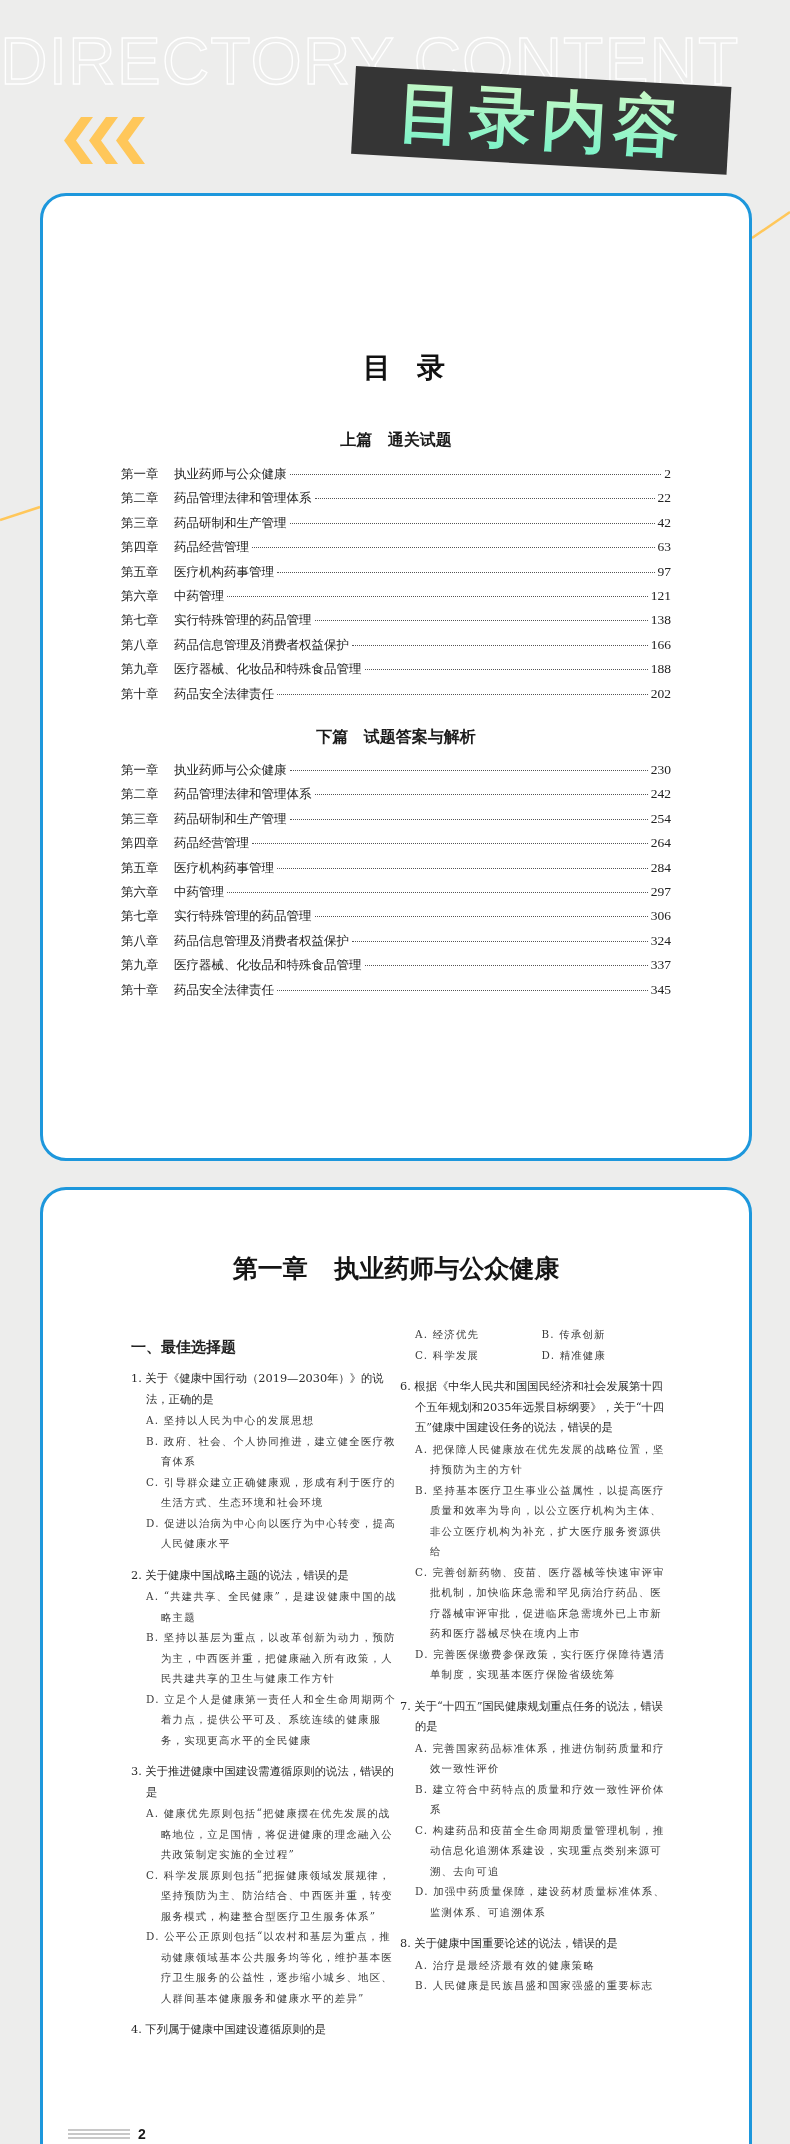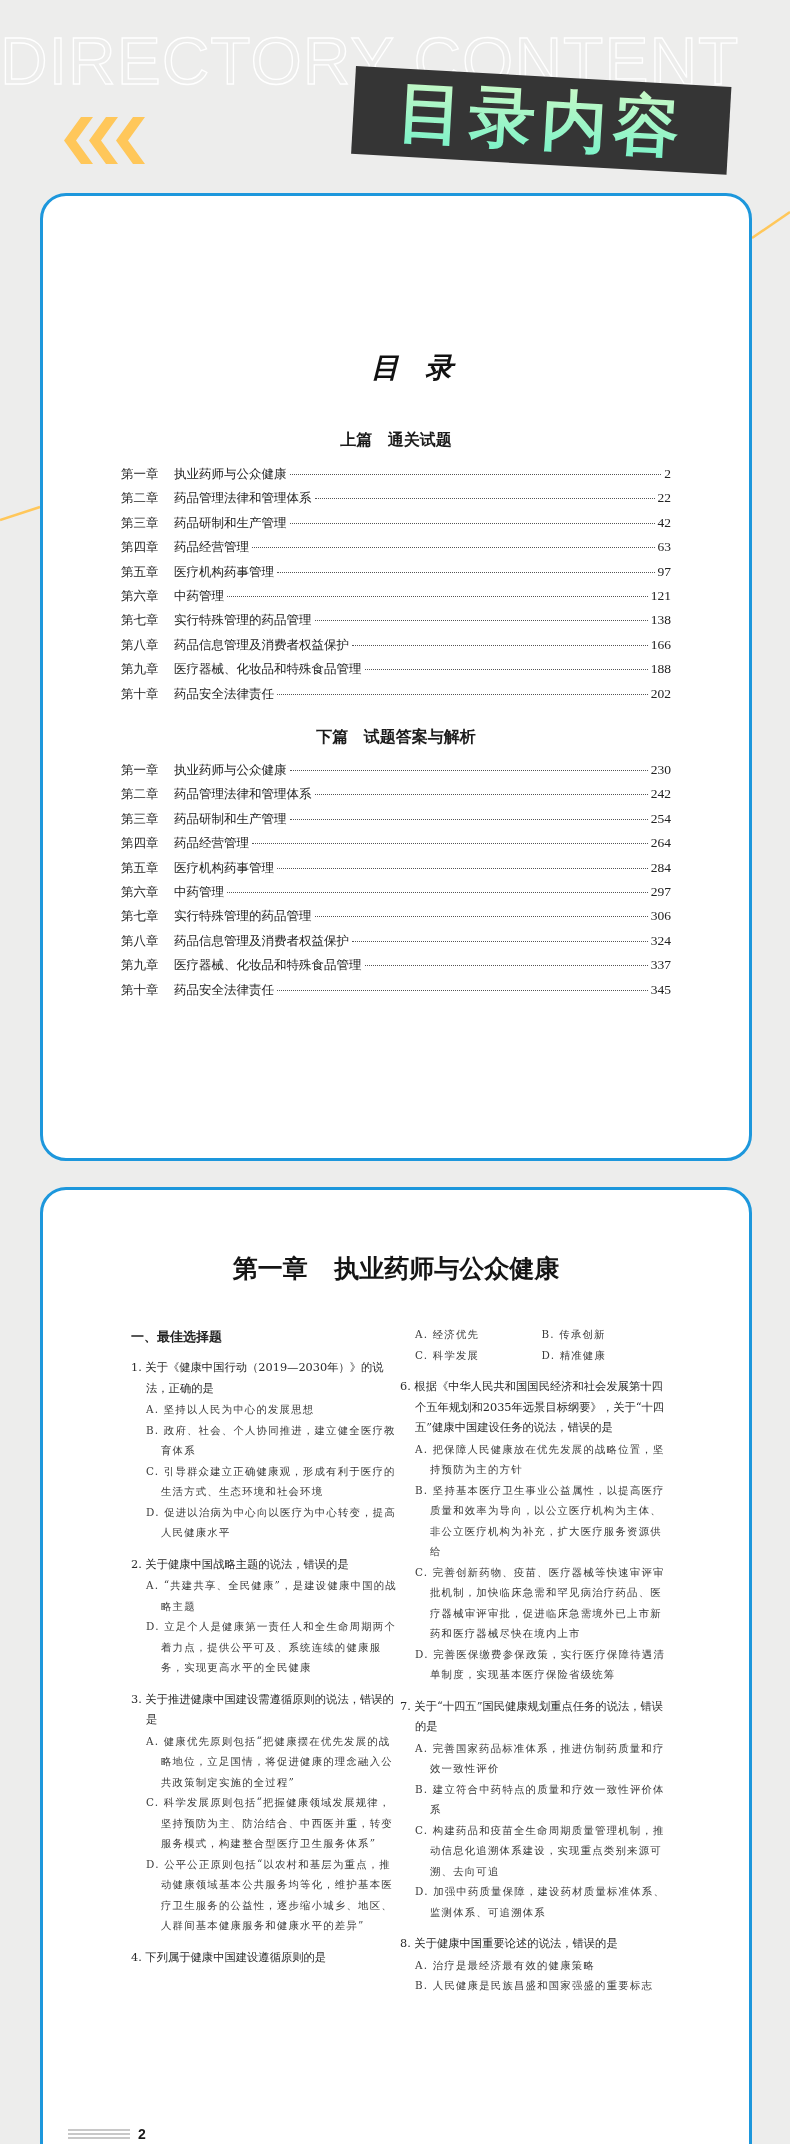--- a/index.html
+++ b/index.html
@@ -40,23 +40,23 @@
     position: absolute; left: 40px; width: 712px;
     background: #ffffff;
     border: 3px solid #1d97dc;
     border-radius: 26px;
   }
   .card-toc { top: 193px; height: 968px; }
   .card-chapter { top: 1187px; height: 1000px; }
 
   
   .toc-title {
-    position: absolute; left: 16px; width: 100%; top: 153px; text-align: center;
+    position: absolute; left: 8px; width: 100%; top: 153px; text-align: center;
     font-family: "DejaVu Serif", serif; font-size: 28px; font-weight: 700;
-    letter-spacing: 26px; padding-left: 26px; color: #111; font-style: italic;
+    letter-spacing: 26px; padding-left: 26px; color: #111;
   }
   .toc-part-head {
     position: absolute; left: 0; width: 100%; text-align: center;
     font-family: "DejaVu Sans", sans-serif; font-size: 16px; font-weight: 700; color: #1b1b1b;
     word-spacing: 10px;
   }
   .toc-list { position: absolute; left: 78px; width: 550px; }
   .toc-row {
     display: flex; align-items: baseline; height: 24.4px;
     font-family: "DejaVu Sans", sans-serif; font-size: 12.5px; color: #222;
@@ -71,22 +71,23 @@
   
   .chapter-title {
     position: absolute; left: 0; width: 100%; top: 62px; text-align: center;
     font-family: "DejaVu Sans", sans-serif; font-size: 25px; font-weight: 700; color: #151515;
     word-spacing: 18px;
   }
   .col { position: absolute; width: 268px; font-size: 11px; color: #333; }
   .col-left { left: 88px; top: 138px; }
   .col-right { left: 357px; top: 138px; }
   .section-head {
-    font-family: "DejaVu Sans", sans-serif; font-weight: 700; font-size: 13px; color: #222;
+    font-family: "DejaVu Sans", sans-serif; font-weight: 700; font-size: 15px; color: #222;
     margin-bottom: 12px;
+    margin-top: 10px;
   }
   .q { margin-bottom: 12px; }
   .q-stem {
     font-family: "DejaVu Serif", serif; font-size: 11.3px; line-height: 20.5px;
     padding-left: 15px; text-indent: -15px; color: #2a2a2a;
   }
   .opt {
     font-family: "DejaVu Serif", serif; font-size: 10.4px; line-height: 20.5px; color: #3a3a3a;
     padding-left: 30px; text-indent: -15px; letter-spacing: 1.2px;
   }
@@ -261,20 +262,21 @@
         <div class="q">
           <div class="q-stem">1. 关于《健康中国行动（2019—2030年）》的说法，正确的是</div>
           <div class="opt">A. 坚持以人民为中心的发展思想</div>
           <div class="opt">B. 政府、社会、个人协同推进，建立健全医疗教育体系</div>
           <div class="opt">C. 引导群众建立正确健康观，形成有利于医疗的生活方式、生态环境和社会环境</div>
           <div class="opt">D. 促进以治病为中心向以医疗为中心转变，提高人民健康水平</div>
         </div>
         <div class="q">
           <div class="q-stem">2. 关于健康中国战略主题的说法，错误的是</div>
           <div class="opt">A. “共建共享、全民健康”，是建设健康中国的战略主题</div>
+          <div class="opt">B. 坚持以基层为重点，以改革创新为动力，预防为主，中西医并重，把健康融入所有政策，人民共建共享的卫生与健康工作方针</div>
           <div class="opt">D. 立足个人是健康第一责任人和全生命周期两个着力点，提供公平可及、系统连续的健康服务，实现更高水平的全民健康</div>
         </div>
         <div class="q">
           <div class="q-stem">3. 关于推进健康中国建设需遵循原则的说法，错误的是</div>
           <div class="opt">A. 健康优先原则包括“把健康摆在优先发展的战略地位，立足国情，将促进健康的理念融入公共政策制定实施的全过程”</div>
           <div class="opt">C. 科学发展原则包括“把握健康领域发展规律，坚持预防为主、防治结合、中西医并重，转变服务模式，构建整合型医疗卫生服务体系”</div>
           <div class="opt">D. 公平公正原则包括“以农村和基层为重点，推动健康领域基本公共服务均等化，维护基本医疗卫生服务的公益性，逐步缩小城乡、地区、人群间基本健康服务和健康水平的差异”</div>
         </div>
         <div class="q">
           <div class="q-stem">4. 下列属于健康中国建设遵循原则的是</div>

